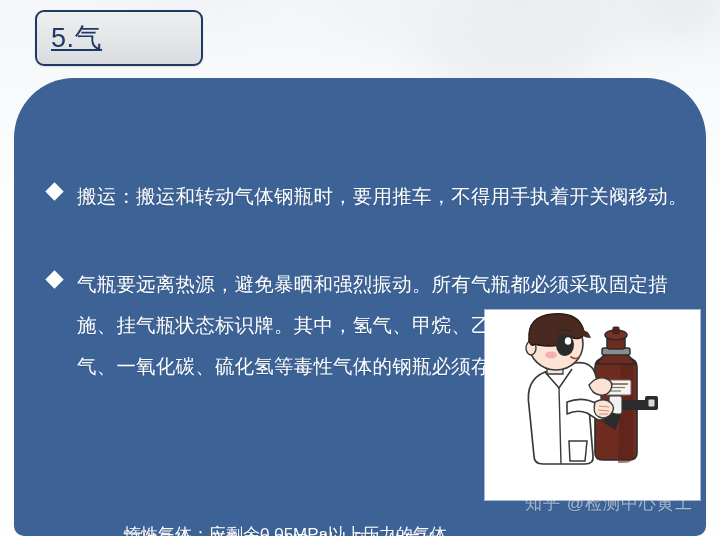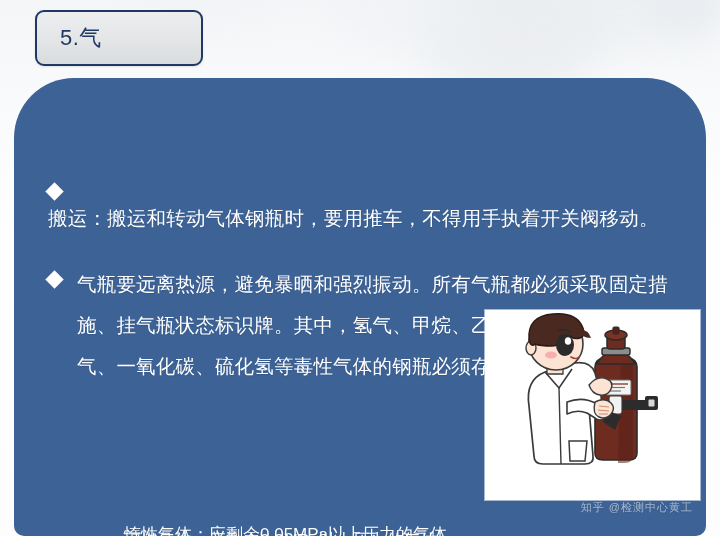--- a/index.html
+++ b/index.html
@@ -45,26 +45,27 @@
     height: 56px;
     box-sizing: border-box;
     border: 2px solid #1f3864;
     border-radius: 9px;
     background: linear-gradient(180deg, #eceef0 0%, #e3e5e7 55%, #d9dcde 100%);
     box-shadow: 0 1px 2px rgba(0,0,0,.10);
     display: flex;
     align-items: center;
   }
   #title-badge .badge-text {
-    margin-left: 23px;
-    font-size: 22px;
+    margin-left: 14px;
+    font-size: 27px;
     line-height: 1;
     color: #1f3864;
     letter-spacing: .5px;
     font-family: "Liberation Sans", "DejaVu Sans", sans-serif;
+    text-decoration: underline;
   }
 
   
   #content-panel {
     position: absolute;
     left: 14px;
     top: 78px;
     width: 692px;
     height: 458px;
     background: #3c6296;
@@ -91,21 +92,21 @@
     margin-right: 16px;
   }
   .bullet-text {
     font-size: 19.5px;
     line-height: 41px;
     letter-spacing: .2px;
     color: #ffffff;
     text-shadow: 0 1px 1px rgba(0,0,0,.12);
   }
 
-  #bullet-1 { left: 34px; top: 98px;  width: 650px; flex-direction: column; }
+  #bullet-1 { left: 34px; top: 98px;  width: 650px; }
   #bullet-1 .bullet-text { width: 644px; }
 
   #bullet-2 { left: 34px; top: 186px; width: 650px; }
   #bullet-2 .bullet-text { width: 644px; }
 
   #bullet-3 { left: 34px; top: 348px; width: 480px; }
 
   .sub-line {
     position: absolute;
     left: 110px;
@@ -129,21 +130,21 @@
     overflow: hidden;
     box-shadow: 0 0 0 1px rgba(255,255,255,.55);
   }
   #illustration svg { display: block; }
 
   
   #watermark {
     position: absolute;
     right: 13px;
     bottom: 21px;
-    font-size: 11px;
+    font-size: 17px;
     color: rgba(255,255,255,.55);
     letter-spacing: 1px;
     text-shadow: 0 1px 1px rgba(0,0,0,.10);
     white-space: nowrap;
     pointer-events: none;
   }
 </style>
 </head>
 <body>
 

